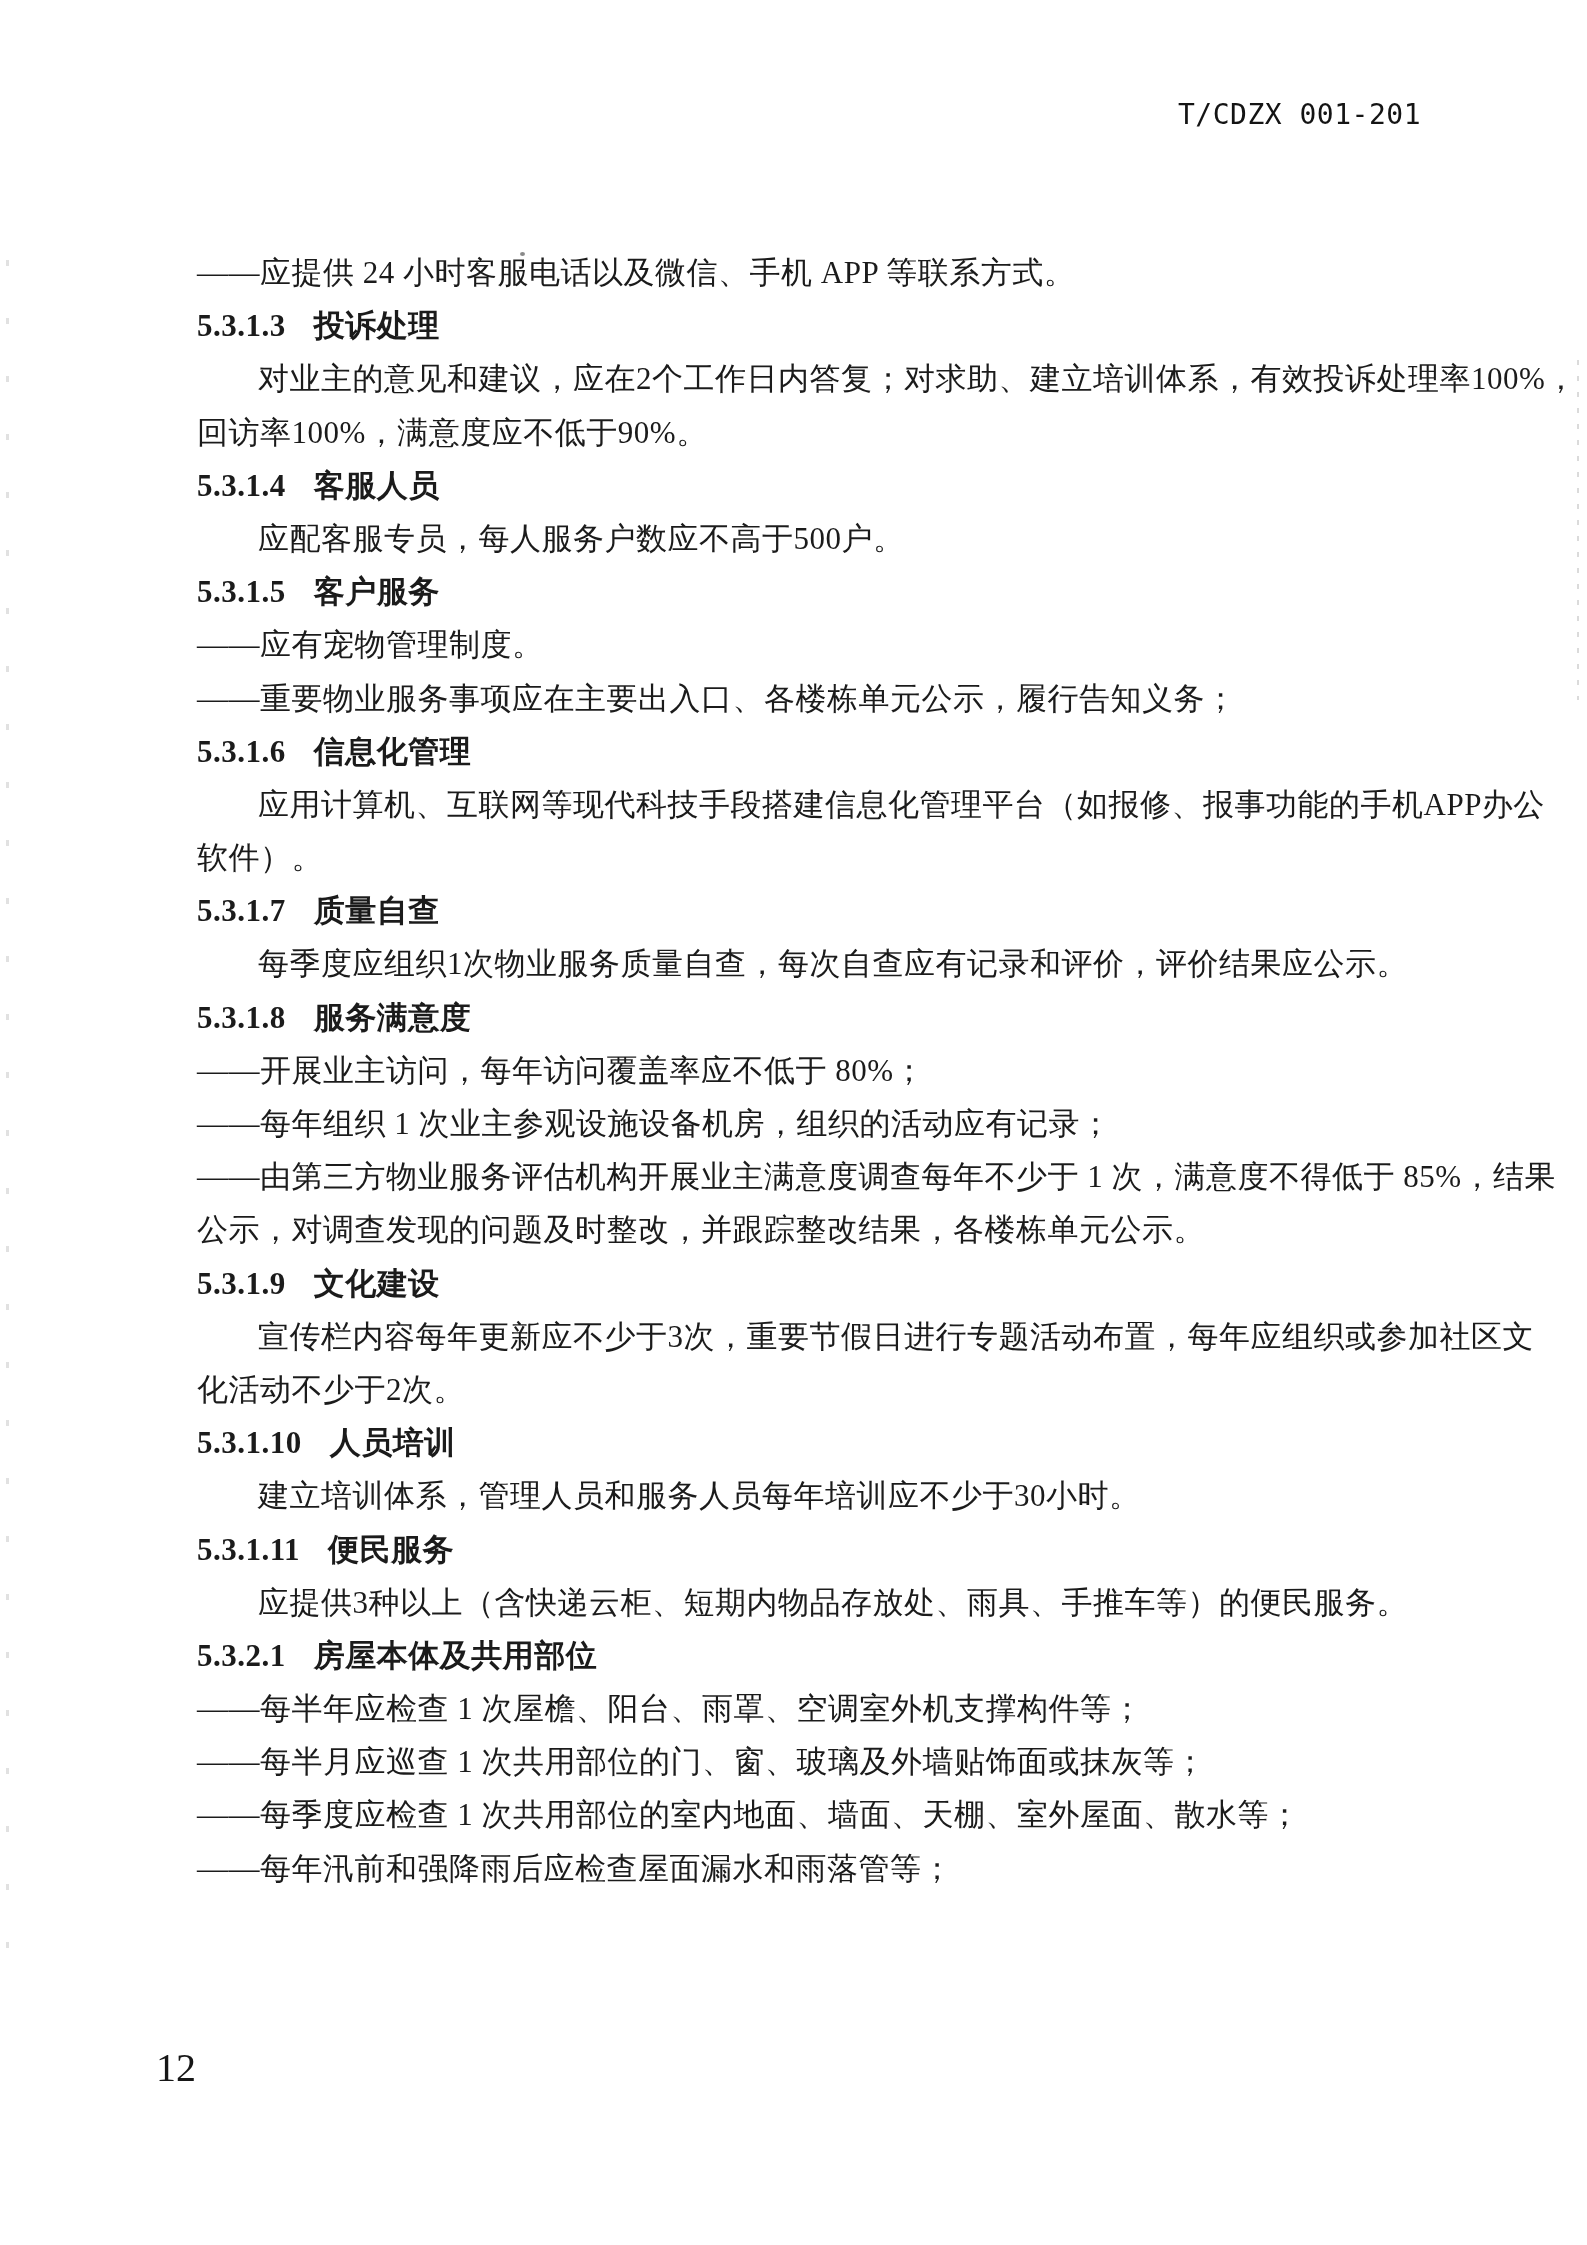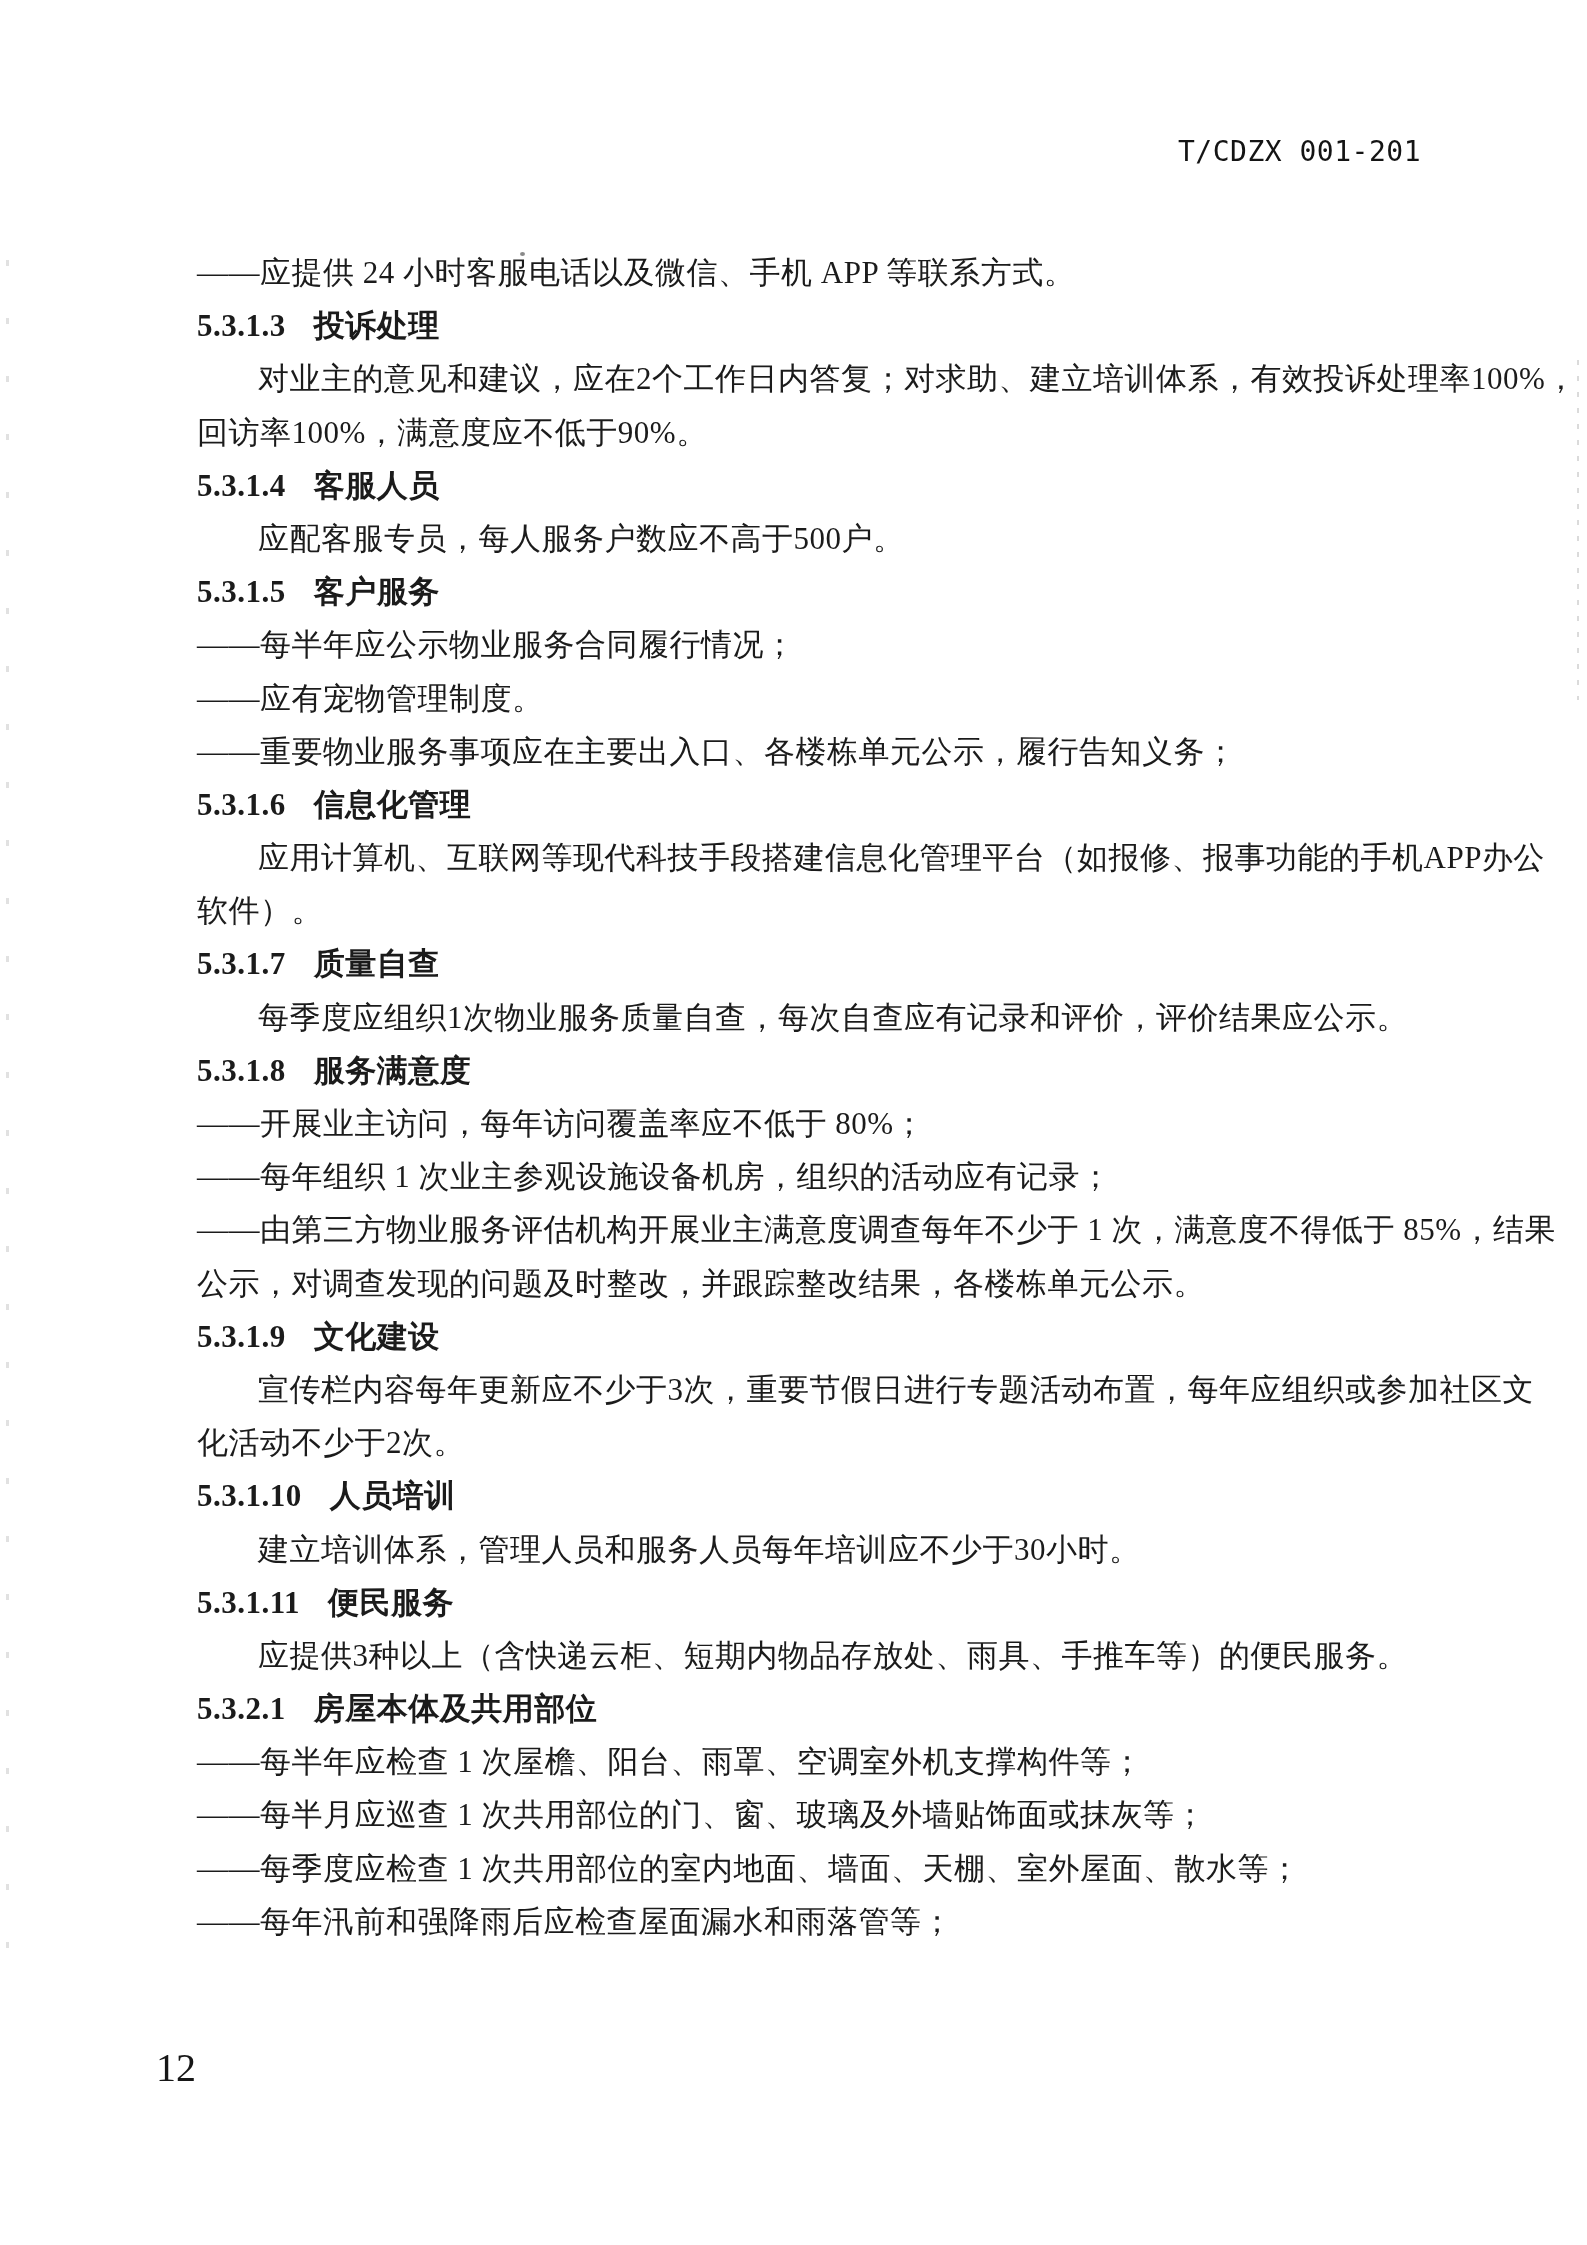--- a/index.html
+++ b/index.html
@@ -18,21 +18,20 @@
   }
   .header-code {
     position: absolute;
     left: 1178px;
     top: 98px;
     font-family: "DejaVu Sans Mono", "Liberation Mono", monospace;
     font-size: 28px;
     letter-spacing: 0.5px;
     color: #141414;
     white-space: nowrap;
-    margin-top: 37px;
   }
   .content {
     position: absolute;
     left: 197px;
     top: 246px;
     width: 1210px;
   }
   .line {
     height: 53.2px;
     line-height: 53.2px;
@@ -107,21 +106,20 @@
   <div class="header-code">T/CDZX 001-201</div>
 
   <div class="content">
     <div class="line dash">——应提供 24 小时客服电话以及微信、手机 APP 等联系方式。</div>
     <div class="line heading"><span class="hnum">5.3.1.3</span><span class="htitle">投诉处理</span></div>
     <div class="line indent">对业主的意见和建议，应在2个工作日内答复；对求助、建立培训体系，有效投诉处理率100%，</div>
     <div class="line">回访率100%，满意度应不低于90%。</div>
     <div class="line heading"><span class="hnum">5.3.1.4</span><span class="htitle">客服人员</span></div>
     <div class="line indent">应配客服专员，每人服务户数应不高于500户。</div>
     <div class="line heading"><span class="hnum">5.3.1.5</span><span class="htitle">客户服务</span></div>
-    <div class="line dash">——每半年应公示物业服务合同履行情况；</div>
     <div class="line dash">——应有宠物管理制度。</div>
     <div class="line dash">——重要物业服务事项应在主要出入口、各楼栋单元公示，履行告知义务；</div>
     <div class="line heading"><span class="hnum">5.3.1.6</span><span class="htitle">信息化管理</span></div>
     <div class="line indent">应用计算机、互联网等现代科技手段搭建信息化管理平台（如报修、报事功能的手机APP办公</div>
     <div class="line">软件）。</div>
     <div class="line heading"><span class="hnum">5.3.1.7</span><span class="htitle">质量自查</span></div>
     <div class="line indent">每季度应组织1次物业服务质量自查，每次自查应有记录和评价，评价结果应公示。</div>
     <div class="line heading"><span class="hnum">5.3.1.8</span><span class="htitle">服务满意度</span></div>
     <div class="line dash">——开展业主访问，每年访问覆盖率应不低于 80%；</div>
     <div class="line dash">——每年组织 1 次业主参观设施设备机房，组织的活动应有记录；</div>

